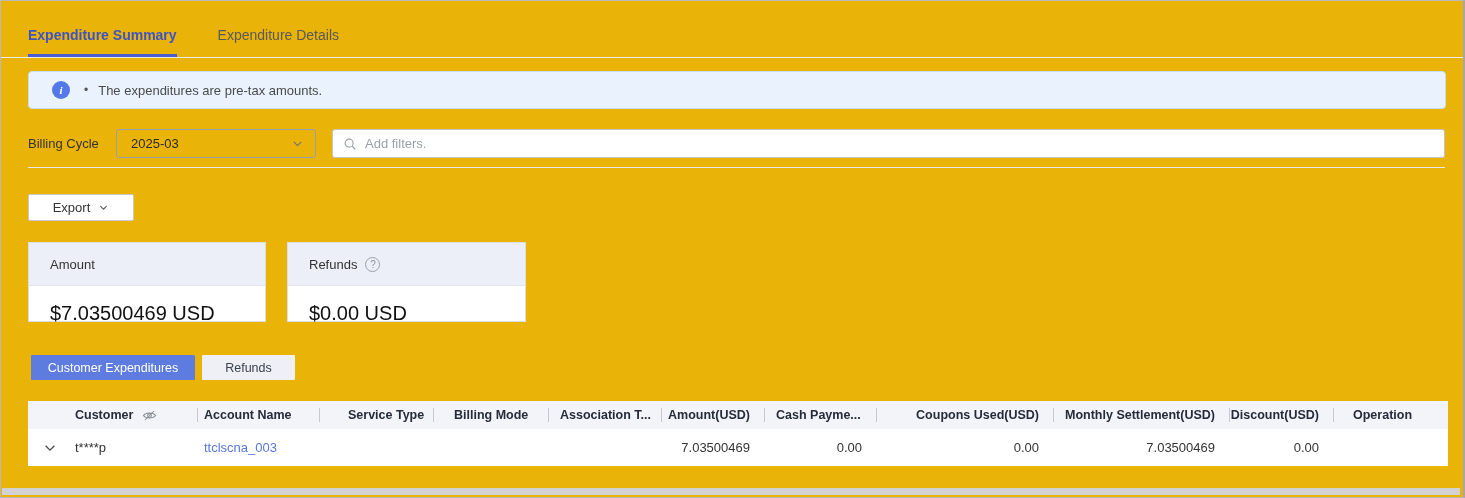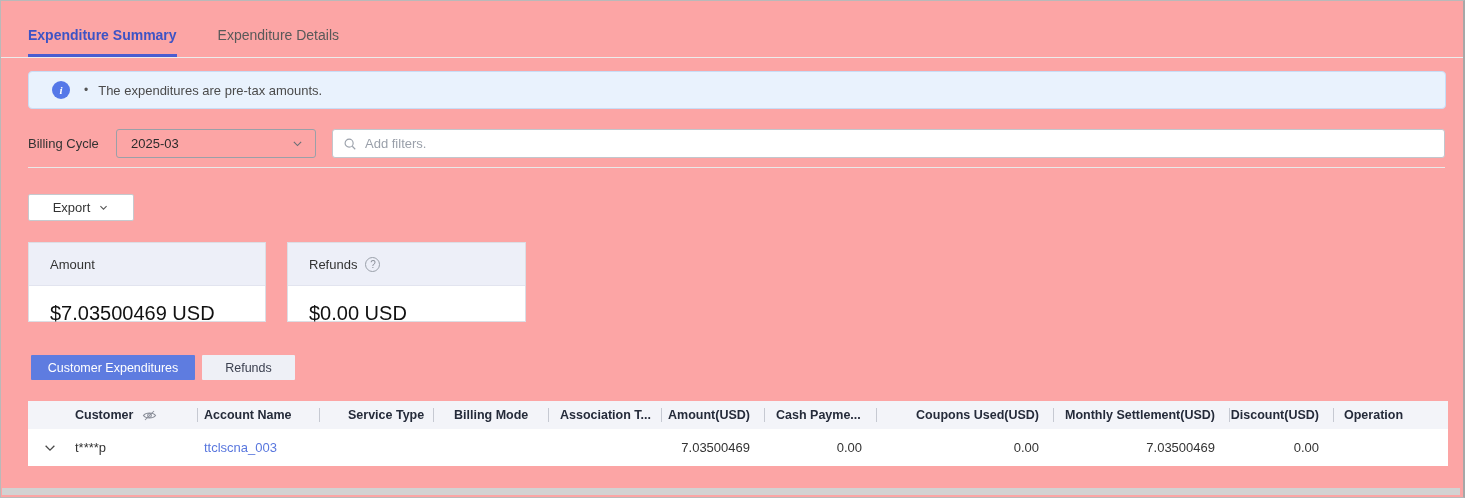--- a/index.html
+++ b/index.html
@@ -1,20 +1,20 @@
 <!DOCTYPE html>
 <html><head>
 <meta charset="utf-8">
 <style>
   * { margin:0; padding:0; box-sizing:border-box; }
   html,body { background:#ffffff; }
   body { font-family:"Liberation Sans","DejaVu Sans",sans-serif; color:#333; }
 
   .page {
-    position:relative; width:1465px; height:498px; background:#fca5a5;
+    position:relative; width:1465px; height:498px; background:#eab308;
     border:1px solid #b9b9b9; border-right:2px solid #a7a7a7; overflow:hidden;
   }
 
   
   .tabbar { display:flex; gap:41px; padding:26px 0 0 27px; border-bottom:1px solid #ececec; }
   .tab { font-size:14px; color:#595959; padding-bottom:11px; border-bottom:3px solid transparent; cursor:pointer; }
   .tab.active { color:#3d53c5; font-weight:bold; border-bottom-color:#4a5cd0; }
 
   
   .banner {
@@ -94,21 +94,21 @@
   .c-customer { width:126px; padding-left:4px; gap:9px; }
   .c-account  { width:122px; padding-left:7px; }
   .c-service  { width:114px; padding-left:29px; }
   .c-billing  { width:115px; padding-left:21px; }
   .c-assoc    { width:113px; padding-left:11px; }
   .c-amount   { width:103px; }
   .c-cash     { width:112px; }
   .c-coupons  { width:177px; }
   .c-monthly  { width:176px; }
   .c-discount { width:104px; }
-  .c-operation{ width:115px; padding-left:11px; }
+  .c-operation{ width:115px; padding-left:20px; }
   .num { justify-content:flex-end; padding-right:14px; }
   .thead .c-cash, .thead .c-assoc { justify-content:flex-start; padding-left:12px; }
   .thead .c-amount, .thead .c-coupons, .thead .c-monthly, .thead .c-discount { justify-content:flex-end; padding-right:14px; }
 
   .row-link { color:#5977de; cursor:pointer; text-decoration:none; }
   .expand-toggle { cursor:pointer; display:inline-flex; align-items:center; }
 
   
   .hscroll {
     position:absolute; left:1px; right:3px; bottom:2px; height:7px; background:#d2d2d2;

